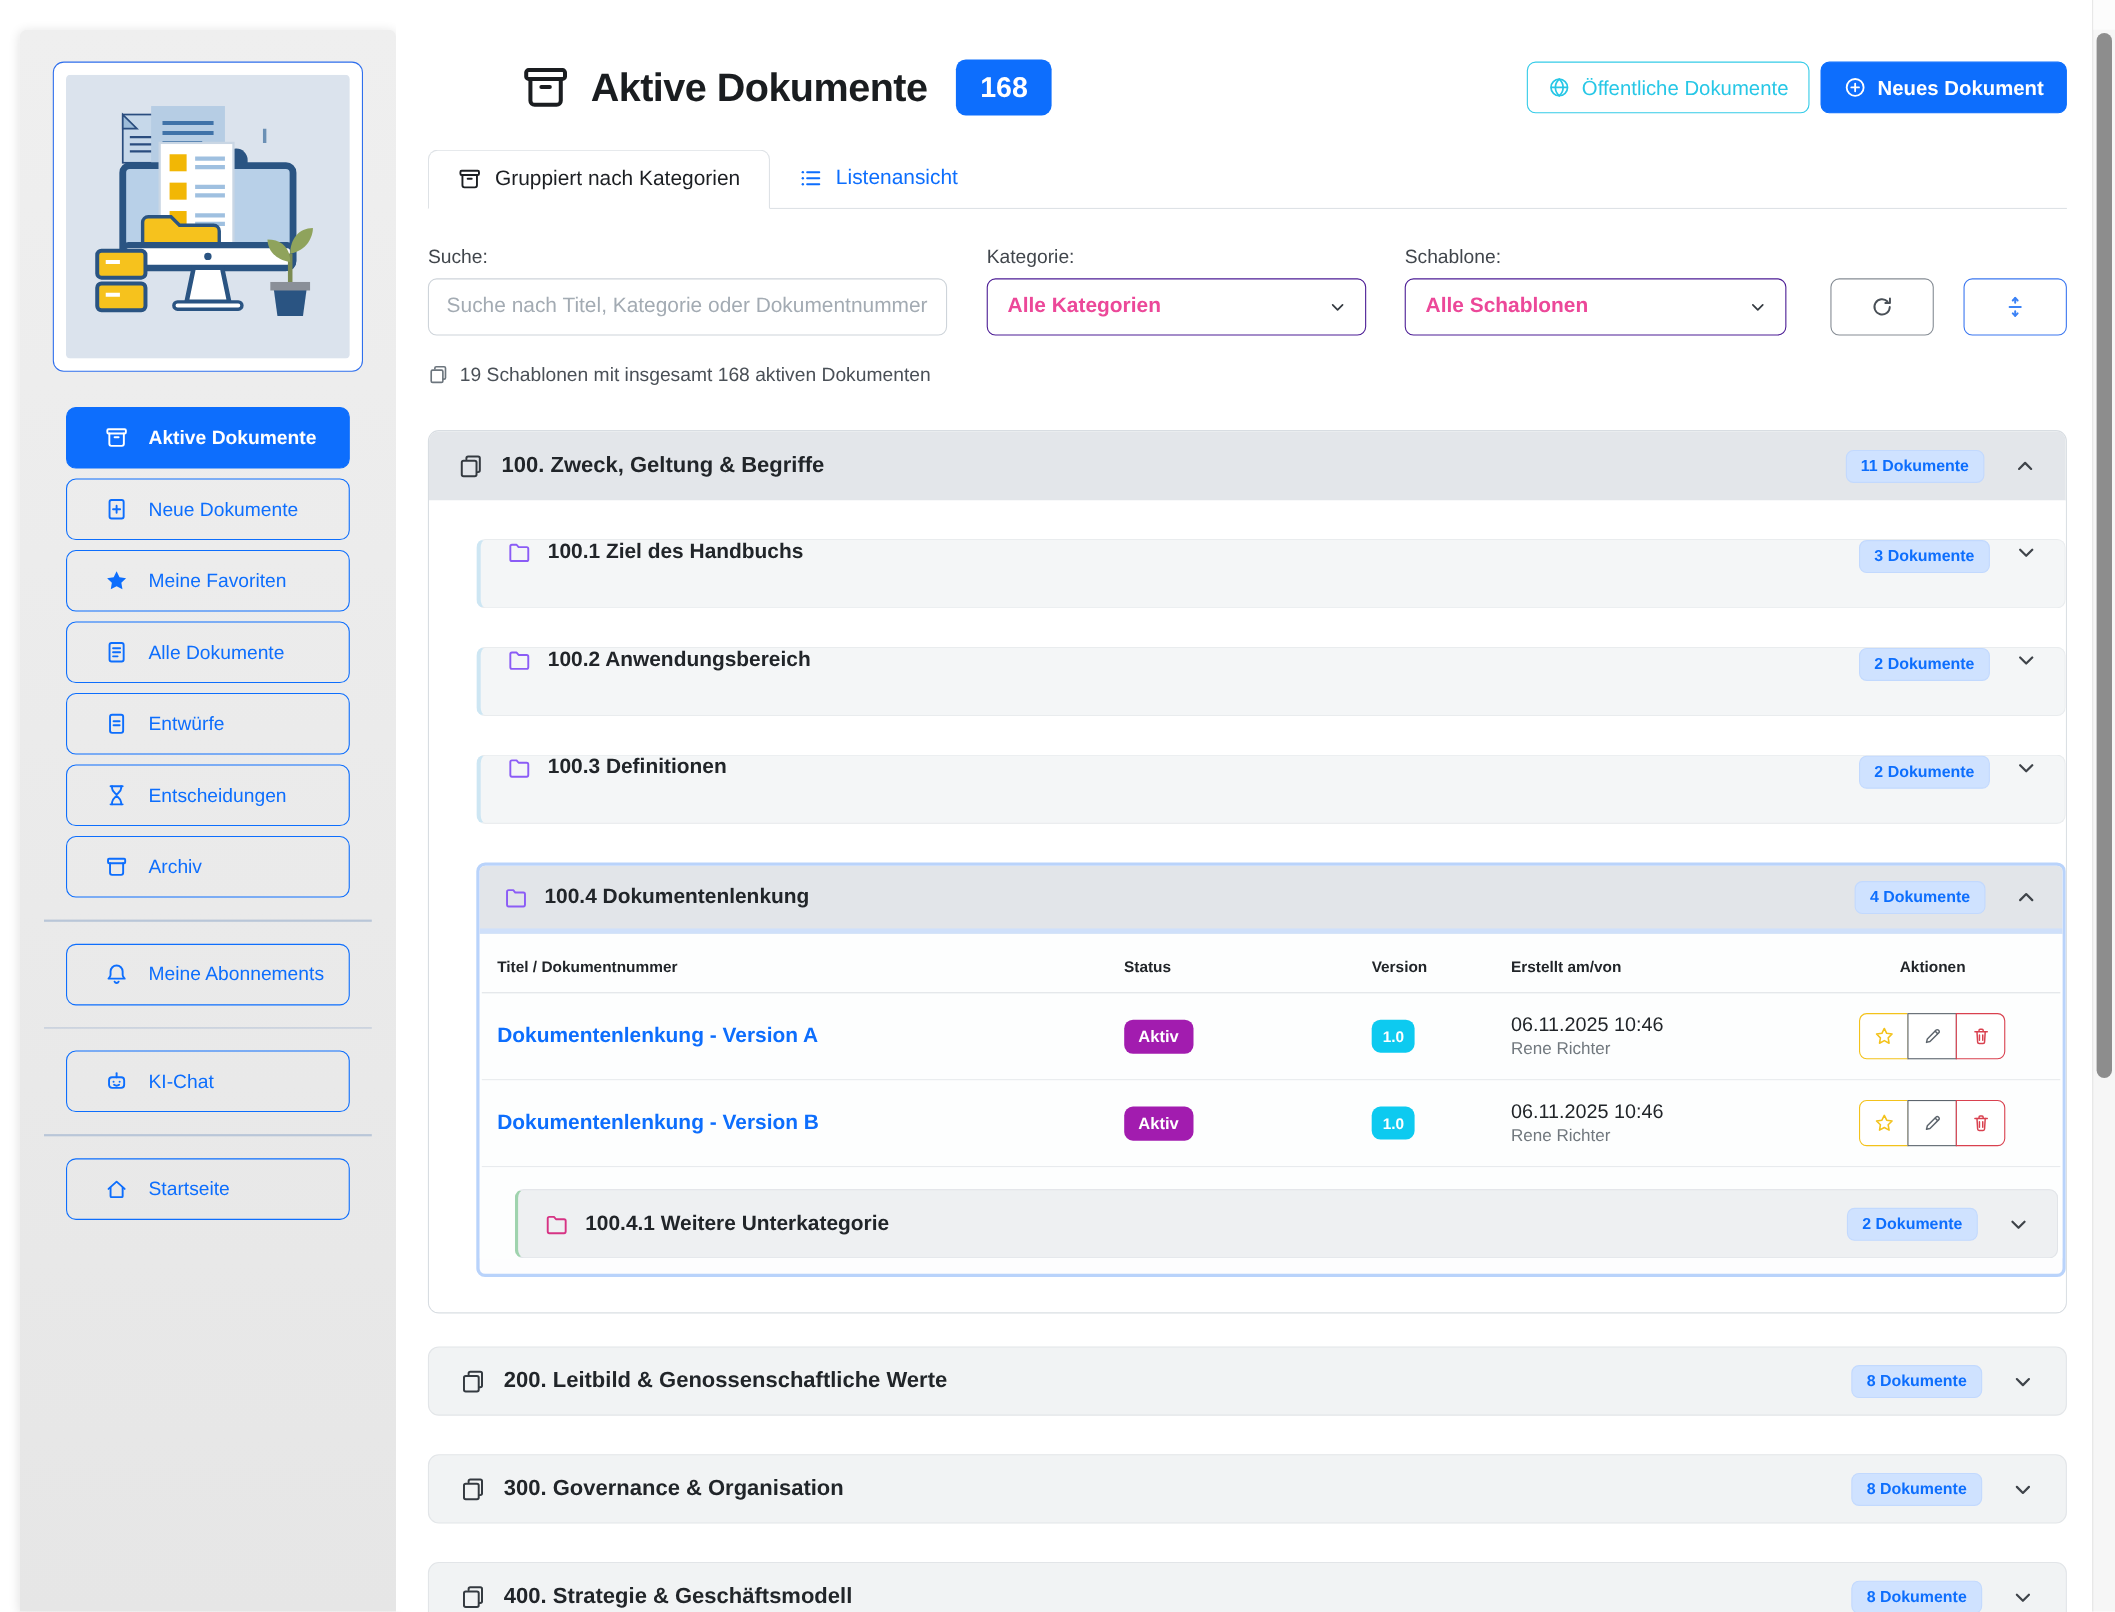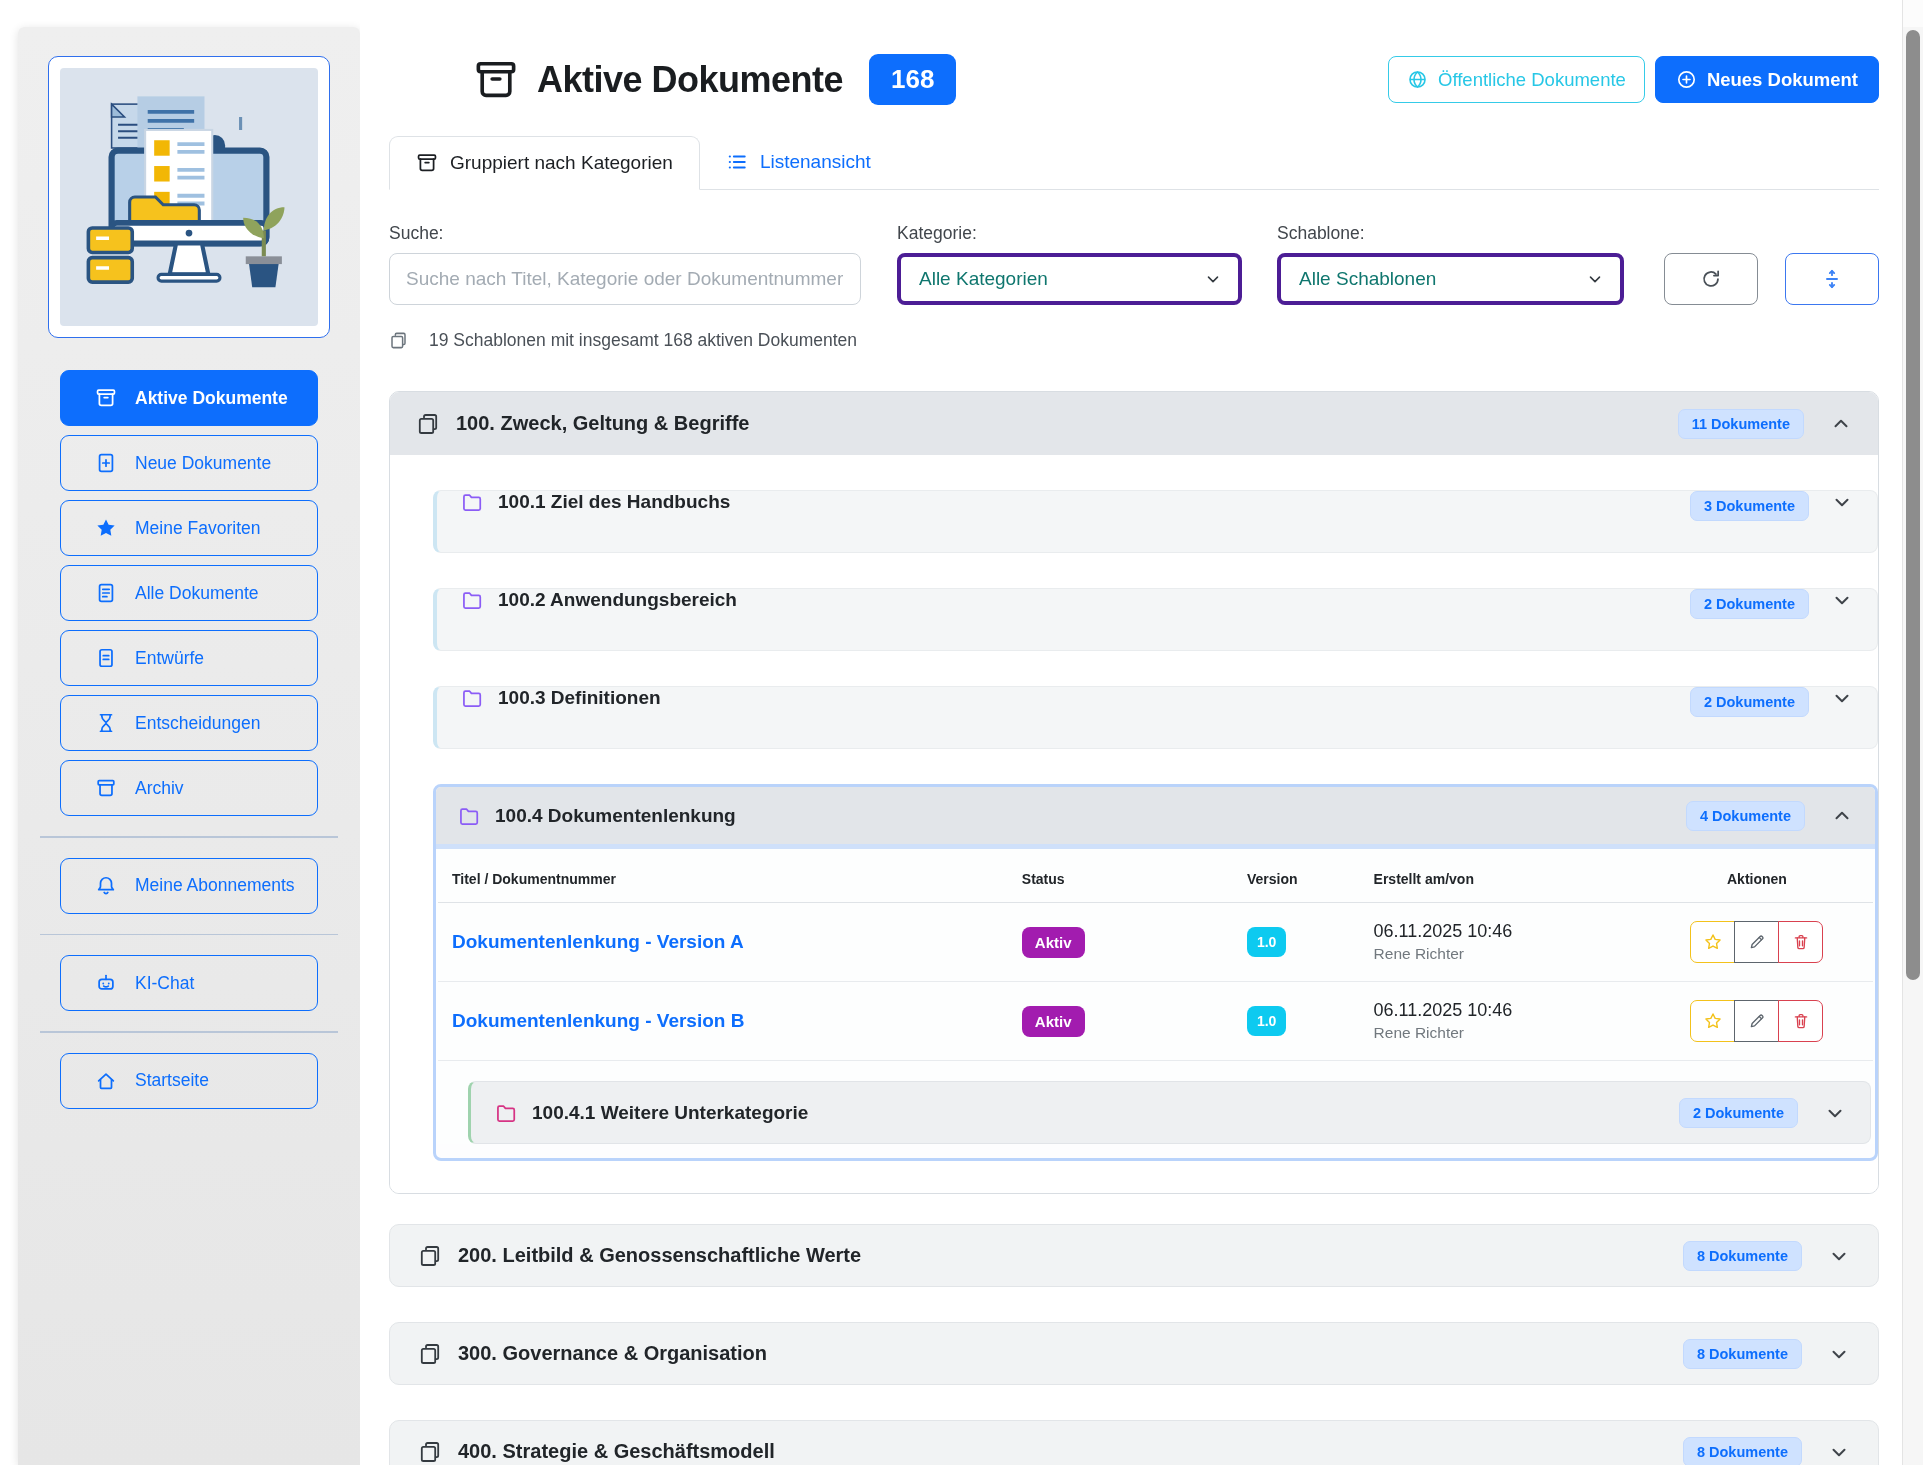--- a/index.html
+++ b/index.html
@@ -57,34 +57,34 @@
   .tab.inactive { color:#0d6efd; }
 
   
   .filters { margin-top:33px; display:flex; align-items:flex-end; }
   .fgroup { display:flex; flex-direction:column; }
   .fgroup label { font-size:17.5px; color:#41464c; margin-bottom:9px; }
   .search-input { width:472px; height:52px; border:1px solid #ced4da; border-radius:8px;
                   font-size:19px; padding:0 16px; color:#212529; outline:none;
                   font-family:"Liberation Sans", sans-serif; }
   .search-input::placeholder { color:#a3abb3; }
-  .selectbox { height:52px; border:4px solid #4c1d95; border-radius:8px; background:#fff;
+  .selectbox { height:52px; border:1px solid #4c1d95; border-radius:8px; background:#fff;
                display:flex; align-items:center; justify-content:space-between;
-               padding:0 16px 0 18px; font-size:19px; color:#0f766e; cursor:pointer; }
+               padding:0 16px 0 18px; font-size:19px; color:#ec4899; cursor:pointer;font-weight:bold; }
   .selectbox svg { width:18px; height:18px; color:#343a40; }
   .kat { margin-left:36px; } .kat .selectbox { width:345px; }
   .sch { margin-left:35px; } .sch .selectbox { width:347px; }
   .fspacer { flex:1; }
   .icon-btn { width:94px; height:52px; border-radius:8px; background:#fff; display:flex;
               align-items:center; justify-content:center; cursor:pointer; }
   .icon-btn svg { width:22px; height:22px; }
   .btn-refresh { border:1px solid #858c94; color:#495057; }
   .btn-expand  { border:1px solid #3b77f0; color:#3b82f6; margin-left:27px; }
 
-  .summary { margin-top:25px; display:flex; align-items:center; gap:21px; color:#4a5057; font-size:17.5px; }
+  .summary { margin-top:25px; display:flex; align-items:center; gap:10px; color:#4a5057; font-size:17.5px; }
   .summary svg { width:19px; height:19px; color:#6c757d; }
 
   
   .groups { margin-top:40px; }
   .group-card { border:1px solid #d8dde2; border-radius:10px; overflow:hidden; }
   .group-head { height:63px; background:#e3e6ea; display:flex; align-items:center; padding:0 26px; cursor:pointer; }
   .group-head svg.gicon { width:24px; height:24px; color:#343a40; flex:0 0 24px; }
   .group-title { font-size:20px; font-weight:700; color:#212529; margin-left:16px; white-space:nowrap; }
   .gspacer { flex:1; }
   .cnt-badge { background:#cfe2ff; color:#0d6efd; border:1px solid #c2d9fe; border-radius:7px;

